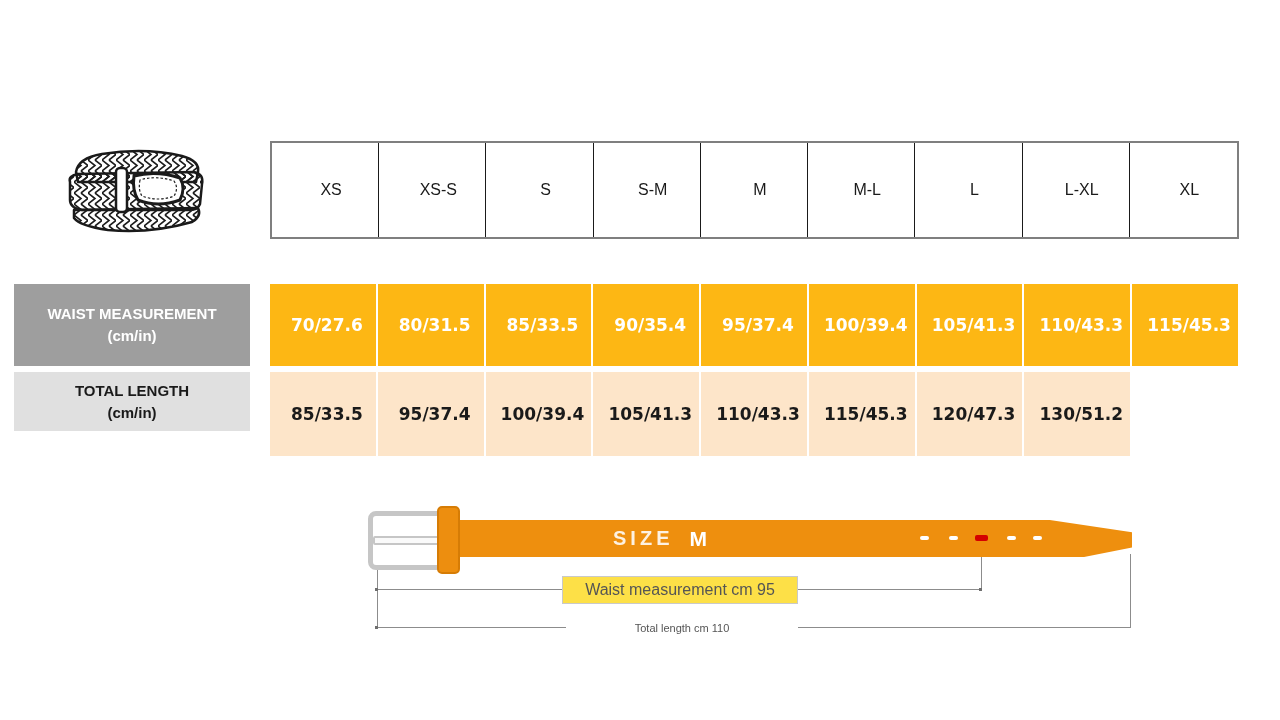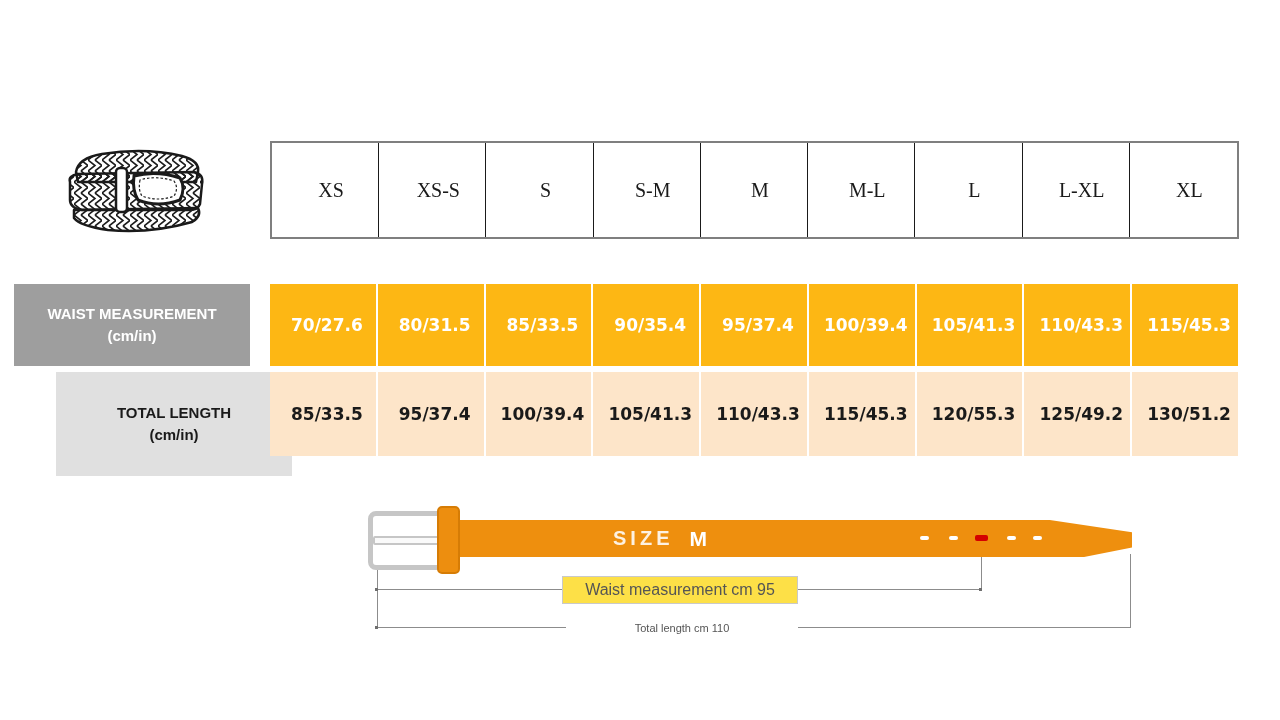--- a/index.html
+++ b/index.html
@@ -26,37 +26,37 @@
     left: 270px; top: 141px;
     width: 969px; height: 98px;
     display: grid;
     grid-template-columns: repeat(9, 1fr);
     border: 2px solid #7f7f7f;
     background: #ffffff;
   }
   .size-cell {
     display: flex; align-items: center; justify-content: center;
     border-right: 1px solid #1a1a1a;
-    font-size: 20px; color: #1a1a1a;
-    font-family: Liberation Serif, serif;
+    font-size: 16px; color: #1a1a1a;
+    font-family: Liberation Sans, sans-serif;
     padding-left: 12px;
   }
   .size-cell:last-child { border-right: none; }
 
   
   .row-label {
     position: absolute;
     left: 14px; width: 236px;
     display: flex; flex-direction: column;
     align-items: center; justify-content: center;
     text-align: center;
     font-weight: bold; font-size: 15px; line-height: 1.45;
   }
   #waist-label { top: 284px; height: 82px; background: #9e9e9e; color: #ffffff; }
-  #total-label { top: 372px; height: 104px; background: #e0e0e0; color: #1a1a1a; margin-left: 42px; }
+  #total-label { top: 372px; height: 59px; background: #e0e0e0; color: #1a1a1a; }
 
   
   #data-grid {
     position: absolute;
     left: 270px; top: 284px;
     width: 968px;
     display: grid;
     grid-template-columns: repeat(9, 1fr);
     grid-template-rows: 82px 84px;
     column-gap: 2px;
@@ -211,22 +211,21 @@
     <div class="data-cell waist-cell">100/39.4</div>
     <div class="data-cell waist-cell">105/41.3</div>
     <div class="data-cell waist-cell">110/43.3</div>
     <div class="data-cell waist-cell">115/45.3</div>
     <div class="data-cell total-cell">85/33.5</div>
     <div class="data-cell total-cell">95/37.4</div>
     <div class="data-cell total-cell">100/39.4</div>
     <div class="data-cell total-cell">105/41.3</div>
     <div class="data-cell total-cell">110/43.3</div>
     <div class="data-cell total-cell">115/45.3</div>
-    <div class="data-cell total-cell">120/55.3</div>
-    <div class="data-cell total-cell">125/49.2</div>
+    <div class="data-cell total-cell">120/47.3</div>
     <div class="data-cell total-cell">130/51.2</div>
   </div>
 
   <div id="diagram">
 
     <div id="belt-strap"></div>
     <div id="belt-buckle"></div>
     <div id="belt-prong"></div>
     <div id="belt-keeper"></div>
 

